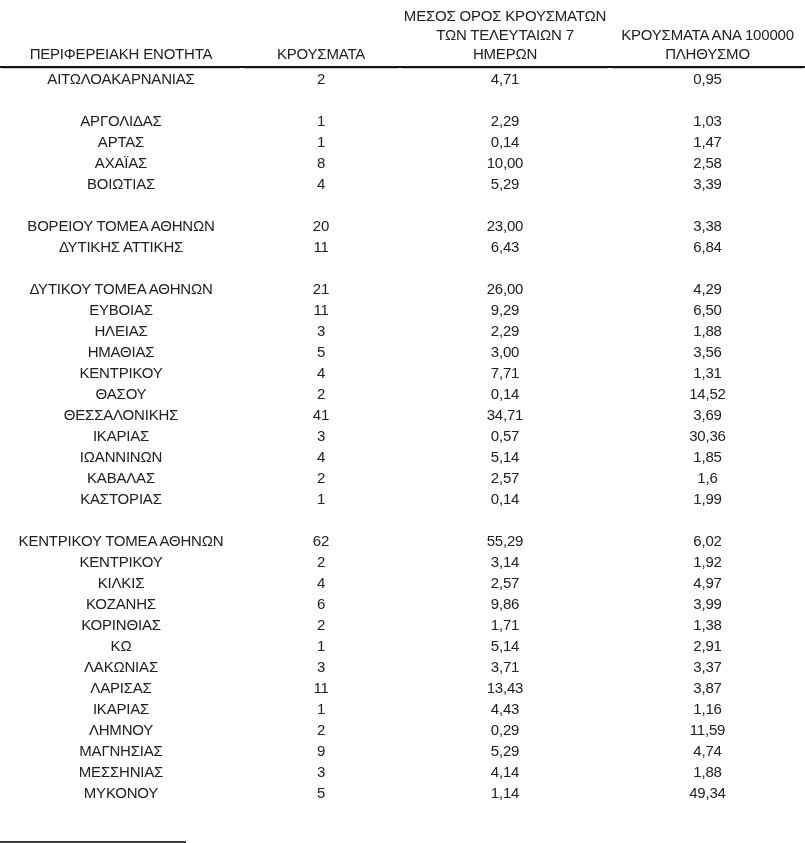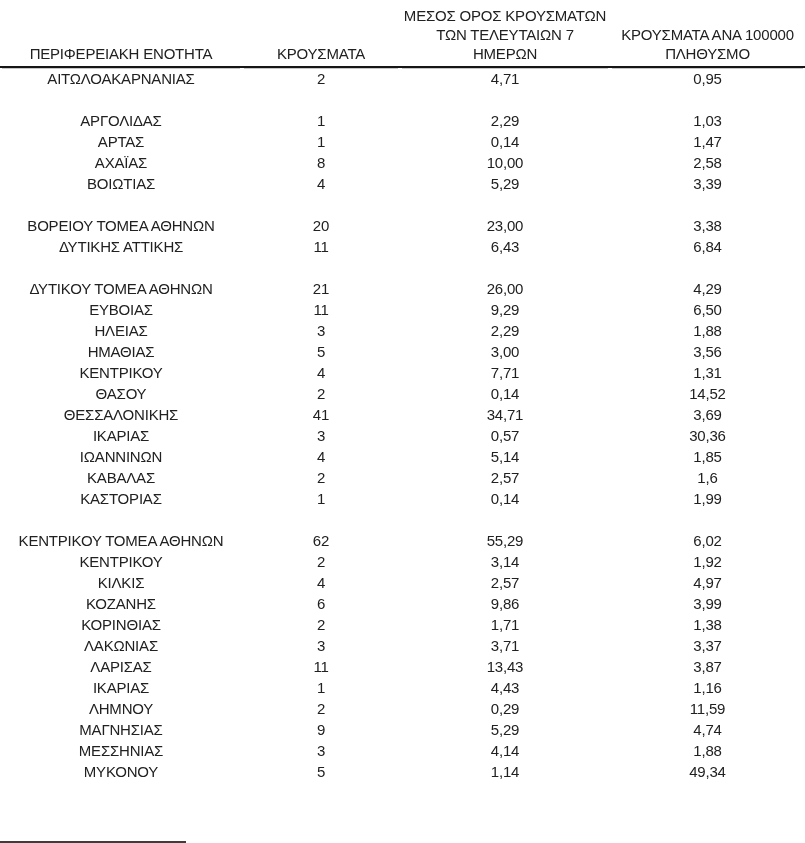--- a/index.html
+++ b/index.html
@@ -232,20 +232,26 @@
           <td>9,86</td>
           <td>3,99</td>
         </tr>
         <tr>
           <td>ΚΟΡΙΝΘΙΑΣ</td>
           <td>2</td>
           <td>1,71</td>
           <td>1,38</td>
         </tr>
         <tr>
+          <td>ΚΩ</td>
+          <td>1</td>
+          <td>5,14</td>
+          <td>2,91</td>
+        </tr>
+        <tr>
           <td>ΛΑΚΩΝΙΑΣ</td>
           <td>3</td>
           <td>3,71</td>
           <td>3,37</td>
         </tr>
         <tr>
           <td>ΛΑΡΙΣΑΣ</td>
           <td>11</td>
           <td>13,43</td>
           <td>3,87</td>

